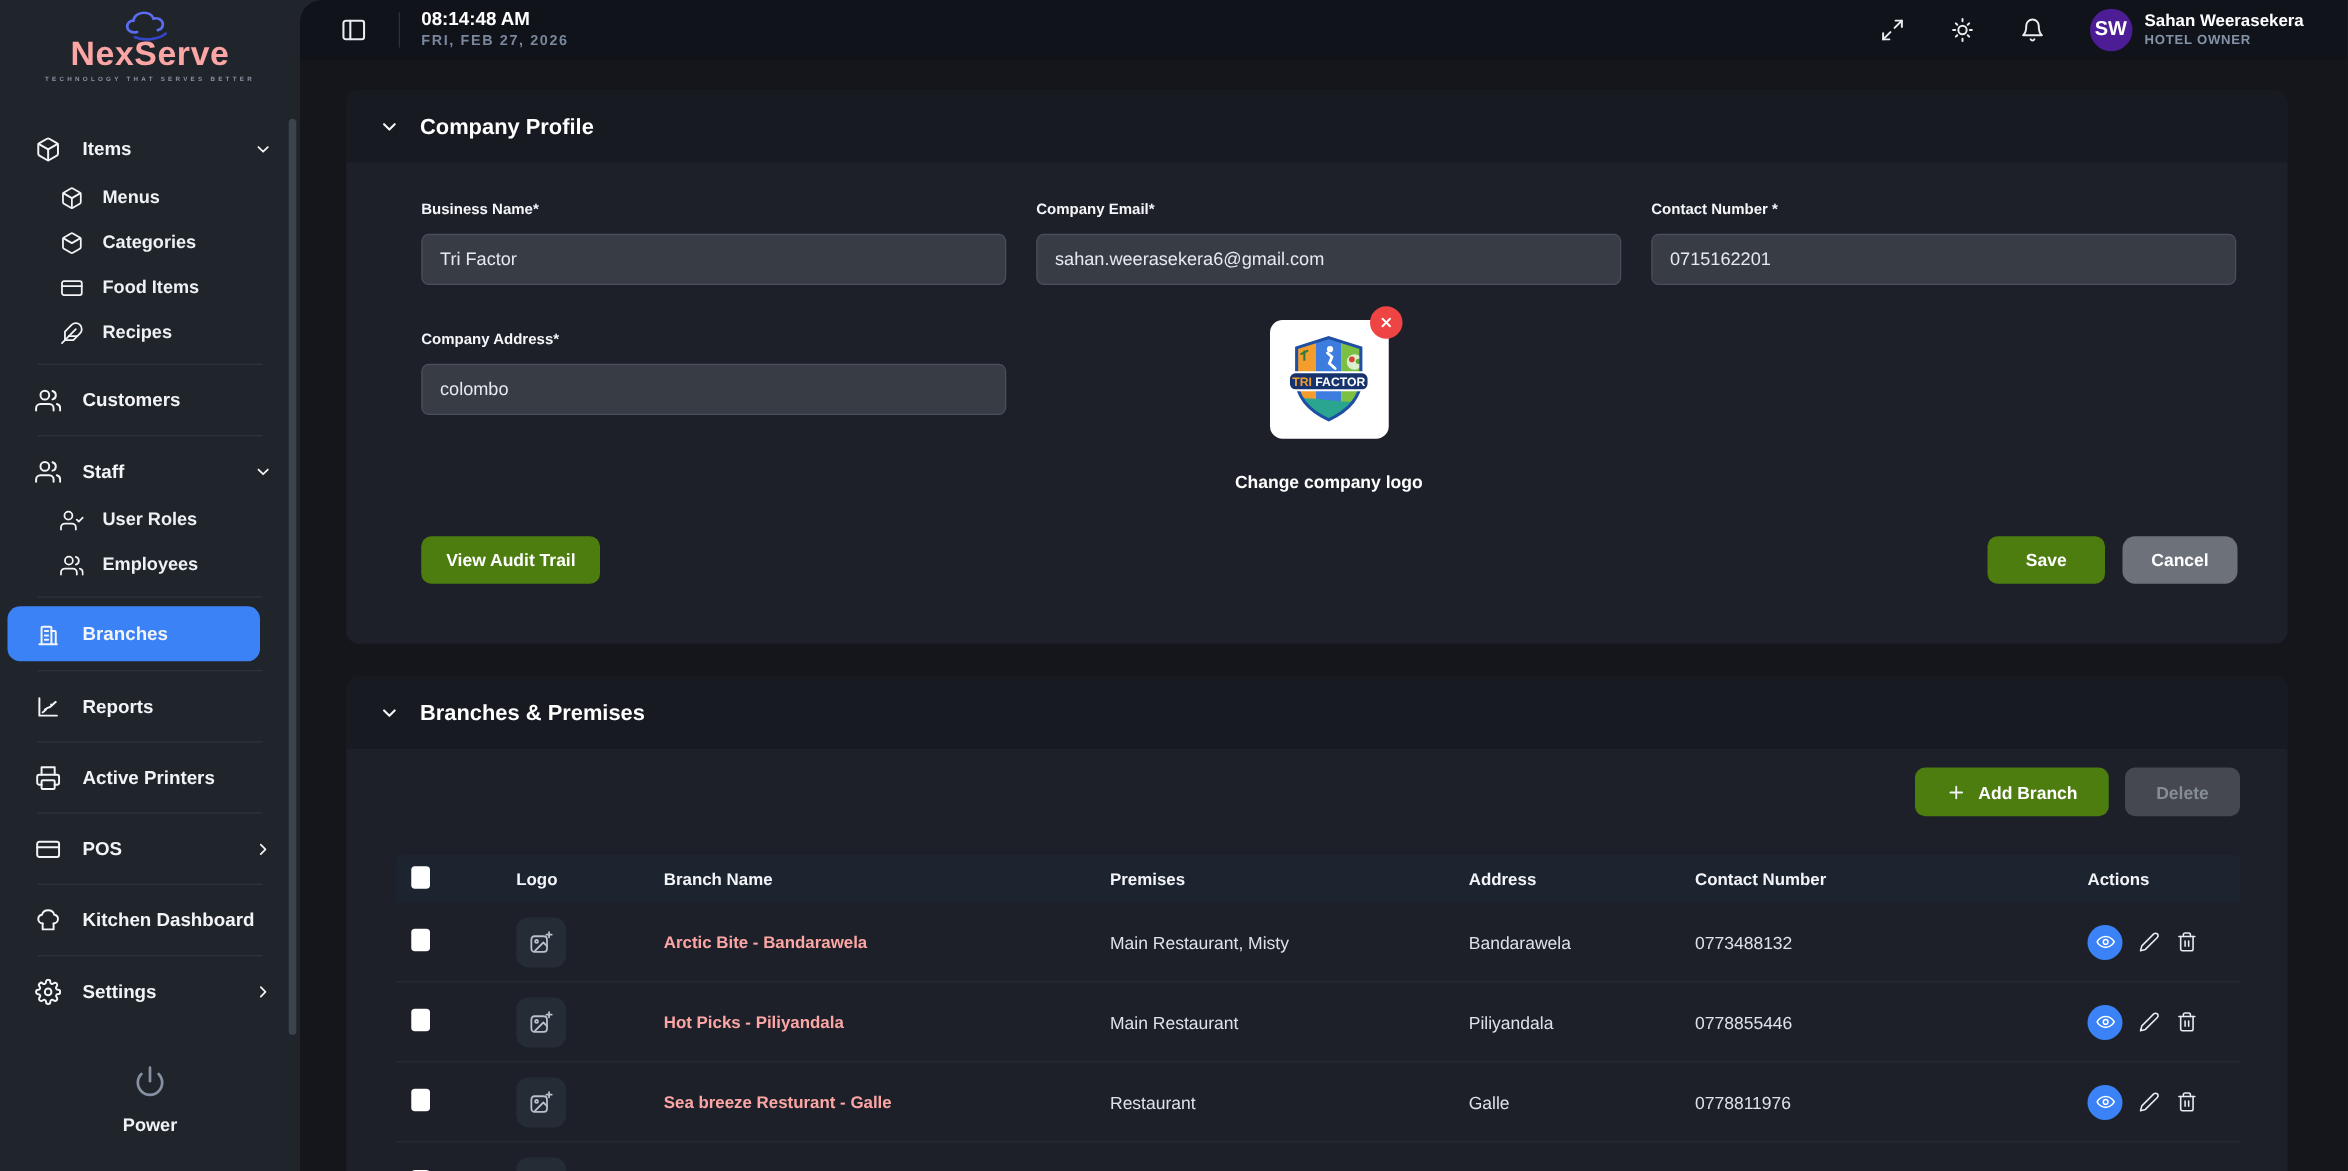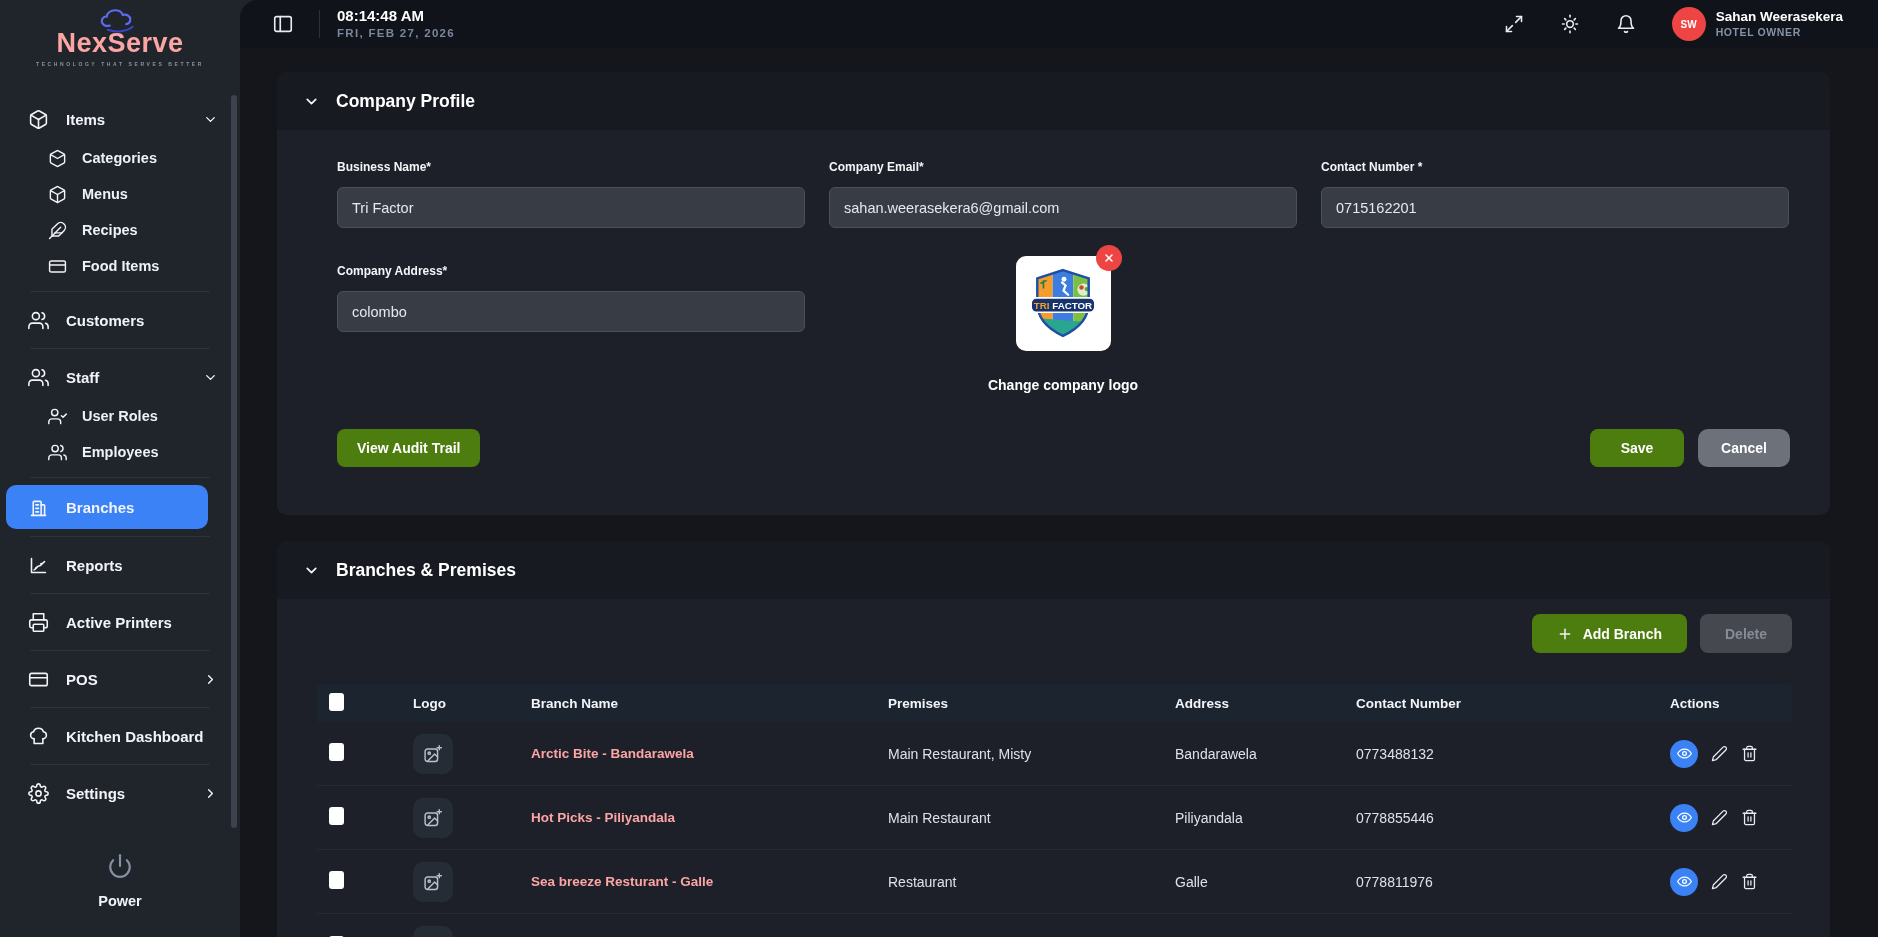--- a/index.html
+++ b/index.html
@@ -60,23 +60,23 @@
     display:flex; align-items:center; padding:0 35px 0 32px;
   }
   .panel-toggle { color:#e9ecf1; cursor:pointer; }
   .tb-divider { width:1px; height:28px; background:#2b313c; margin:0 17px 0 25px; }
   .tb-time { font-size:15px; font-weight:800; color:#ffffff; line-height:1.25; }
   .tb-date { font-size:11.5px; font-weight:700; color:#7a879c; letter-spacing:1.3px; line-height:1.3; }
   .tb-right { margin-left:auto; display:flex; align-items:center; gap:36px; }
   .tb-icon { color:#e9ecf1; cursor:pointer; }
   .tb-user { display:flex; align-items:center; gap:10px; cursor:pointer; }
   .avatar {
-    width:34px; height:34px; border-radius:50%; background:#ef4444;
+    width:34px; height:34px; border-radius:50%; background:#4c1d95;
     display:flex; align-items:center; justify-content:center;
-    font-size:10px; font-weight:800; color:#fff;
+    font-size:16px; font-weight:800; color:#fff;
   }
   .user-name { font-size:13.5px; font-weight:800; color:#ffffff; line-height:1.3; }
   .user-role { font-size:10.5px; font-weight:700; color:#8493a8; letter-spacing:.6px; line-height:1.3; }
 
   
   .content { height:889px; padding:24px 48px 0 37px; background:#14161c; }
 
   .panel { background:#1d2028; border-radius:10px; overflow:hidden; }
   .panel-header {
     height:58px; background:#171a21; display:flex; align-items:center;
@@ -182,53 +182,53 @@
       <span class="chev icon">
         <svg width="15" height="15" viewBox="0 0 24 24" fill="none" stroke="currentColor" stroke-width="2.2" stroke-linecap="round" stroke-linejoin="round">
             <polyline points="6 9 12 15 18 9"></polyline>
           </svg>
       </span>
     </div>
     <div class="nav-sub">
       <span class="icon">
         <svg width="19" height="19" viewBox="0 0 24 24" fill="none" stroke="currentColor" stroke-width="1.8" stroke-linecap="round" stroke-linejoin="round">
             <path d="M21 16V8a2 2 0 0 0-1-1.73l-7-4a2 2 0 0 0-2 0l-7 4A2 2 0 0 0 3 8v8a2 2 0 0 0 1 1.73l7 4a2 2 0 0 0 2 0l7-4A2 2 0 0 0 21 16z"></path>
-            <path d="M3.27 6.96 12 12.01l8.73-5.05"></path>
-          </svg>
-      </span>
-      <span>Categories</span>
+            <polyline points="3.27 6.96 12 12.01 20.73 6.96"></polyline>
+            <line x1="12" y1="22.08" x2="12" y2="12"></line>
+          </svg>
+      </span>
+      <span>Menus</span>
     </div>
     <div class="nav-sub">
       <span class="icon">
         <svg width="19" height="19" viewBox="0 0 24 24" fill="none" stroke="currentColor" stroke-width="1.8" stroke-linecap="round" stroke-linejoin="round">
             <path d="M21 16V8a2 2 0 0 0-1-1.73l-7-4a2 2 0 0 0-2 0l-7 4A2 2 0 0 0 3 8v8a2 2 0 0 0 1 1.73l7 4a2 2 0 0 0 2 0l7-4A2 2 0 0 0 21 16z"></path>
-            <polyline points="3.27 6.96 12 12.01 20.73 6.96"></polyline>
-            <line x1="12" y1="22.08" x2="12" y2="12"></line>
-          </svg>
-      </span>
-      <span>Menus</span>
+            <path d="M3.27 6.96 12 12.01l8.73-5.05"></path>
+          </svg>
+      </span>
+      <span>Categories</span>
+    </div>
+    <div class="nav-sub">
+      <span class="icon">
+        <svg width="19" height="19" viewBox="0 0 24 24" fill="none" stroke="currentColor" stroke-width="1.8" stroke-linecap="round" stroke-linejoin="round">
+            <rect x="2" y="5" width="20" height="14" rx="2"></rect>
+            <line x1="2" y1="10" x2="22" y2="10"></line>
+          </svg>
+      </span>
+      <span>Food Items</span>
     </div>
     <div class="nav-sub">
       <span class="icon">
         <svg width="19" height="19" viewBox="0 0 24 24" fill="none" stroke="currentColor" stroke-width="1.8" stroke-linecap="round" stroke-linejoin="round">
             <path d="M20.24 12.24a6 6 0 0 0-8.49-8.49L5 10.5V19h8.5z"></path>
             <line x1="16" y1="8" x2="2" y2="22"></line>
             <line x1="17.5" y1="15" x2="9" y2="15"></line>
           </svg>
       </span>
       <span>Recipes</span>
-    </div>
-    <div class="nav-sub">
-      <span class="icon">
-        <svg width="19" height="19" viewBox="0 0 24 24" fill="none" stroke="currentColor" stroke-width="1.8" stroke-linecap="round" stroke-linejoin="round">
-            <rect x="2" y="5" width="20" height="14" rx="2"></rect>
-            <line x1="2" y1="10" x2="22" y2="10"></line>
-          </svg>
-      </span>
-      <span>Food Items</span>
     </div>
 
     <div class="nav-divider"></div>
 
     <div class="nav-item">
       <span class="icon">
         <svg width="21" height="21" viewBox="0 0 24 24" fill="none" stroke="currentColor" stroke-width="1.8" stroke-linecap="round" stroke-linejoin="round">
             <path d="M17 21v-2a4 4 0 0 0-4-4H5a4 4 0 0 0-4 4v2"></path>
             <circle cx="9" cy="7" r="4"></circle>
             <path d="M23 21v-2a4 4 0 0 0-3-3.87"></path>

